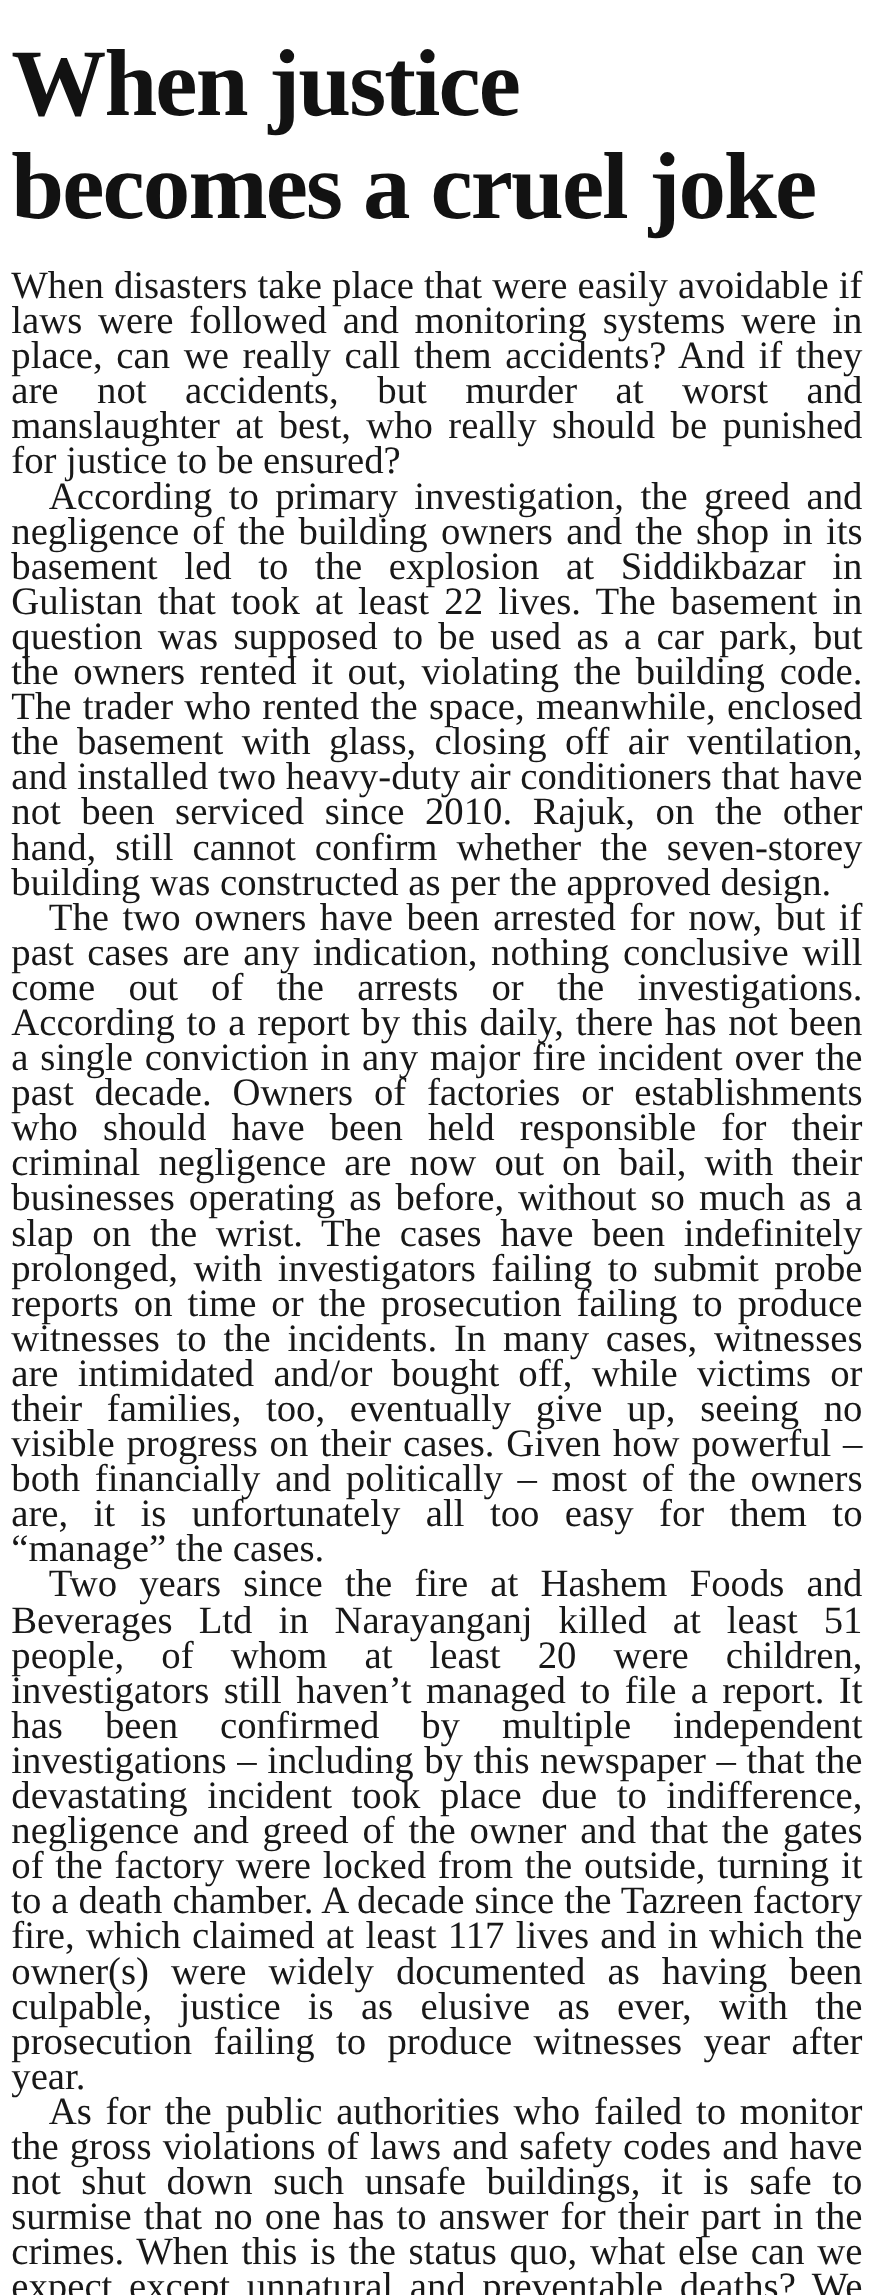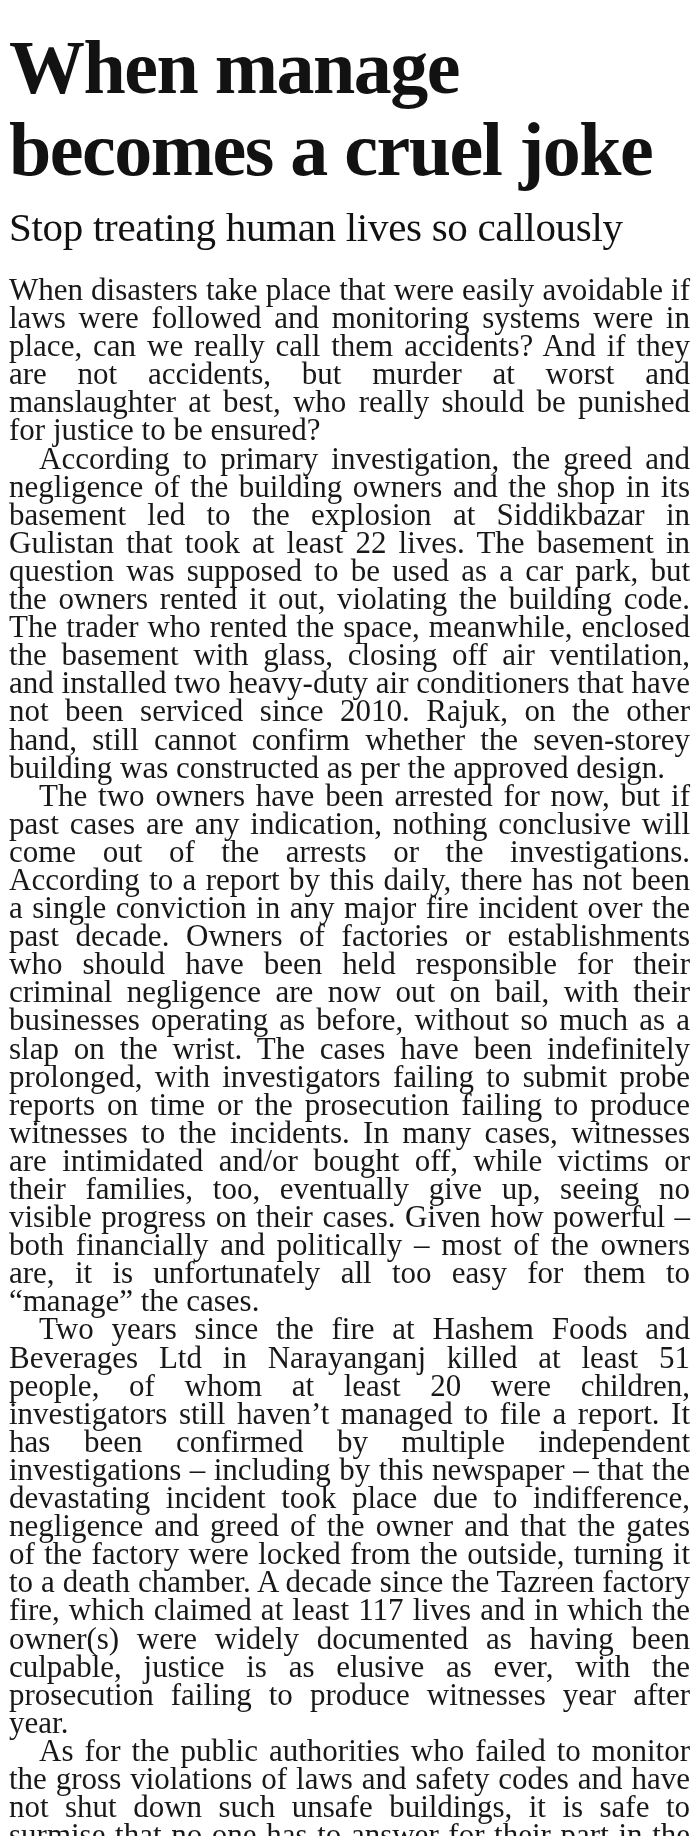--- a/index.html
+++ b/index.html
@@ -48,22 +48,21 @@
     color: #181818;
   }
   .body-text p + p {
     text-indent: 30px;
   }
 </style>
 </head>
 <body>
 
 <main class="page">
-  <h1 class="headline">When manage becomes a cruel joke</h1>
-  <h2 class="subhead">Stop treating human lives so callously</h2>
+  <h1 class="headline">When justice becomes a cruel joke</h1>
   <div class="body-text">
     <p>When disasters take place that were easily avoidable if laws were followed and monitoring systems were in place, can we really call them accidents? And if they are not accidents, but murder at worst and manslaughter at best, who really should be punished for justice to be ensured?</p>
     <p>According to primary investigation, the greed and negligence of the building owners and the shop in its basement led to the explosion at Siddikbazar in Gulistan that took at least 22 lives. The basement in question was supposed to be used as a car park, but the owners rented it out, violating the building code. The trader who rented the space, meanwhile, enclosed the basement with glass, closing off air ventilation, and installed two heavy-duty air conditioners that have not been serviced since 2010. Rajuk, on the other hand, still cannot confirm whether the seven-storey building was constructed as per the approved design.</p>
     <p>The two owners have been arrested for now, but if past cases are any indication, nothing conclusive will come out of the arrests or the investigations. According to a report by this daily, there has not been a single conviction in any major fire incident over the past decade. Owners of factories or establishments who should have been held responsible for their criminal negligence are now out on bail, with their businesses operating as before, without so much as a slap on the wrist. The cases have been indefinitely prolonged, with investigators failing to submit probe reports on time or the prosecution failing to produce witnesses to the incidents. In many cases, witnesses are intimidated and/or bought off, while victims or their families, too, eventually give up, seeing no visible progress on their cases. Given how powerful – both financially and politically – most of the owners are, it is unfortunately all too easy for them to “manage” the cases.</p>
     <p>Two years since the fire at Hashem Foods and Beverages Ltd in Narayanganj killed at least 51 people, of whom at least 20 were children, investigators still haven’t managed to file a report. It has been confirmed by multiple independent investigations – including by this newspaper – that the devastating incident took place due to indifference, negligence and greed of the owner and that the gates of the factory were locked from the outside, turning it to a death chamber. A decade since the Tazreen factory fire, which claimed at least 117 lives and in which the owner(s) were widely documented as having been culpable, justice is as elusive as ever, with the prosecution failing to produce witnesses year after year.</p>
     <p>As for the public authorities who failed to monitor the gross violations of laws and safety codes and have not shut down such unsafe buildings, it is safe to surmise that no one has to answer for their part in the crimes. When this is the status quo, what else can we expect except unnatural and preventable deaths? We urge the authorities – futile as our appeal may be – to stop treating human lives with such disrespect.</p>
   </div>
 </main>
 
 </body></html>

